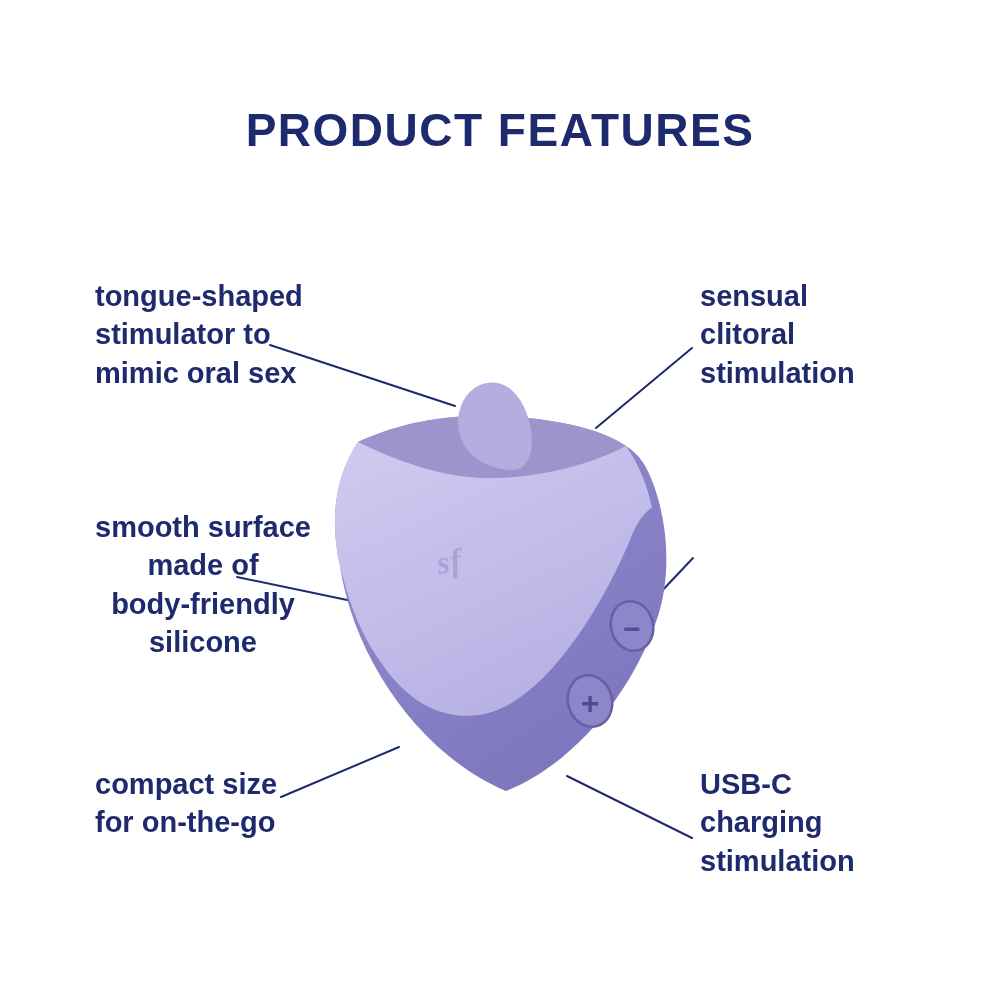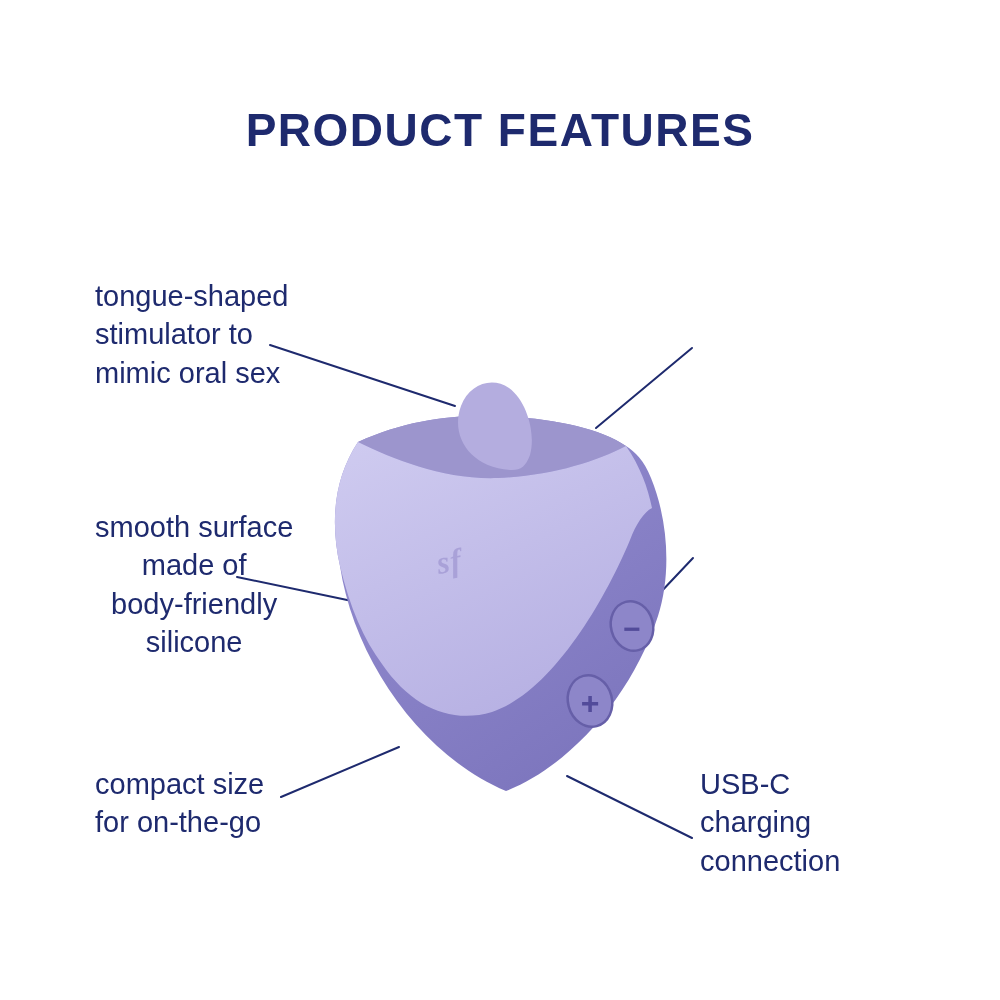--- a/index.html
+++ b/index.html
@@ -25,21 +25,21 @@
     font-size:46px;
     font-weight:bold;
     letter-spacing:1.5px;
     color:var(--ink);
     margin-top:11px;
   }
   .label{
     position:absolute;
     font-size:29px;
     line-height:1.32;
-    font-weight:normal;
+    font-weight:bold;
     color:var(--ink);
     white-space:pre-line;
   }
   .label-tongue { left:95px;  top:277px; }
   .label-sensual{ left:700px; top:277px; }
   .label-smooth { left:95px;  top:508px;text-align:center; }
   .label-switch { left:700px; top:468px; }
   .label-compact{ left:95px;  top:765px; }
   .label-usbc   { left:700px; top:765px; }
   .lines-layer{
@@ -82,29 +82,32 @@
     <line class="callout" x1="692" y1="348" x2="596" y2="428"></line>
     <line class="callout" x1="237" y1="577" x2="352" y2="601"></line>
     <line class="callout" x1="693" y1="558" x2="641" y2="613"></line>
     <line class="callout" x1="281" y1="797" x2="399" y2="747"></line>
     <line class="callout" x1="692" y1="838" x2="567" y2="776"></line>
   </svg>
 
   <div class="label label-tongue">tongue-shaped
 stimulator to
 mimic oral sex</div>
+  <div class="label label-sensual">sensual
+clitoral
+stimulation</div>
   <div class="label label-smooth">smooth surface
 made of
 body-friendly
 silicone</div>
   <div class="label label-compact">compact size
 for on-the-go</div>
   <div class="label label-usbc">USB-C
 charging
-connection</div>
+stimulation</div>
 
   <svg class="device-layer" viewBox="0 0 400 445" aria-hidden="true">
     <defs>
       <linearGradient id="gradLight" x1="0" y1="0" x2="0.55" y2="1">
         <stop offset="0" stop-color="#cfcbf0"></stop>
         <stop offset="1" stop-color="#b7b1e3"></stop>
       </linearGradient>
       <linearGradient id="gradDark" x1="0.2" y1="0" x2="0.8" y2="1">
         <stop offset="0" stop-color="#958ed1"></stop>
         <stop offset="1" stop-color="#7b74bc"></stop>

